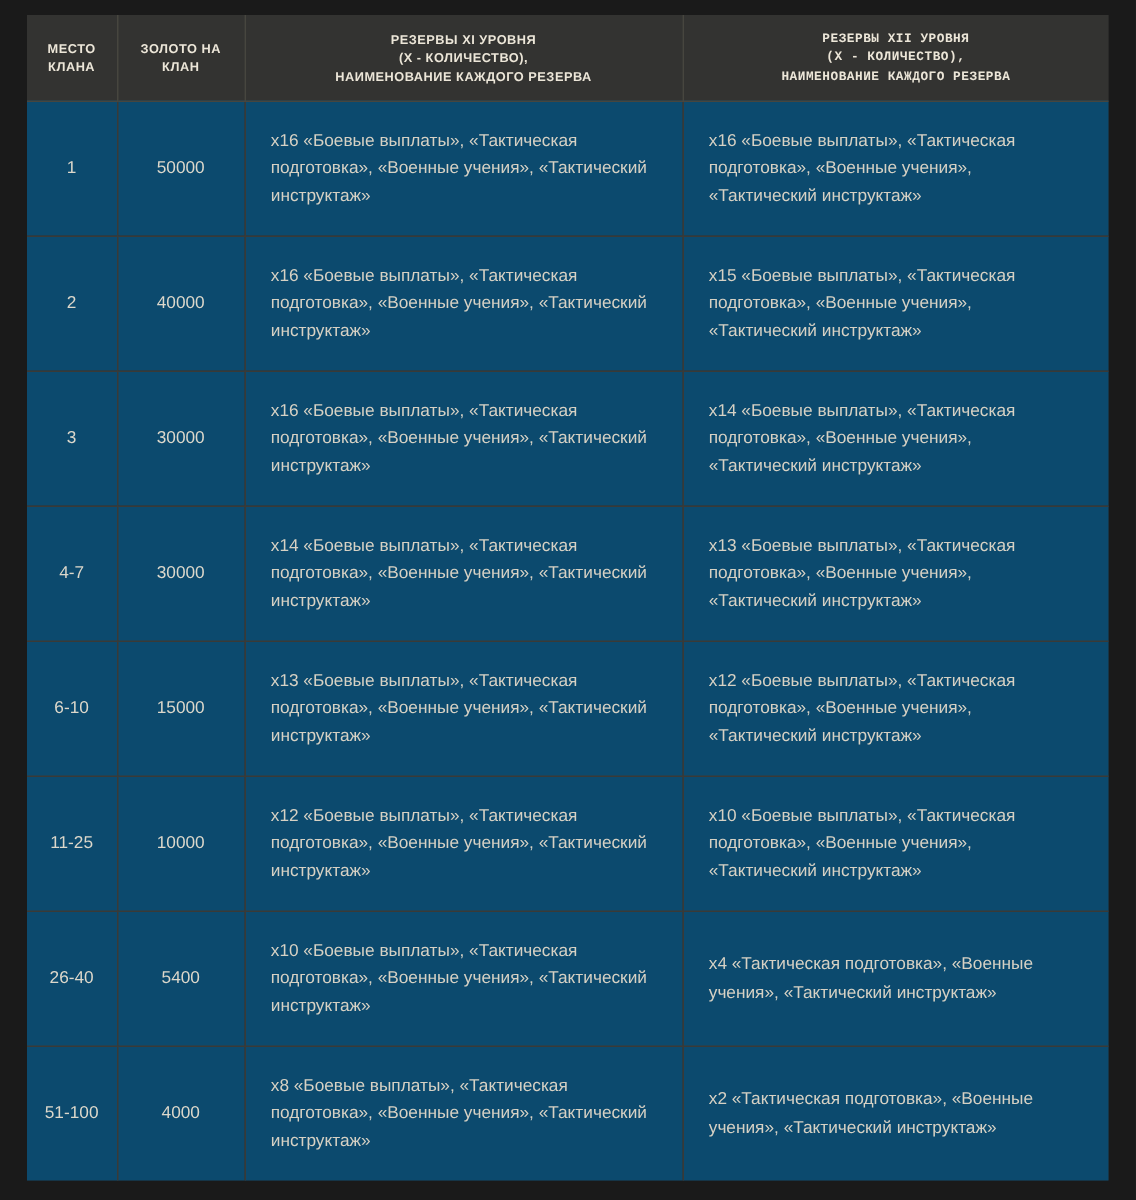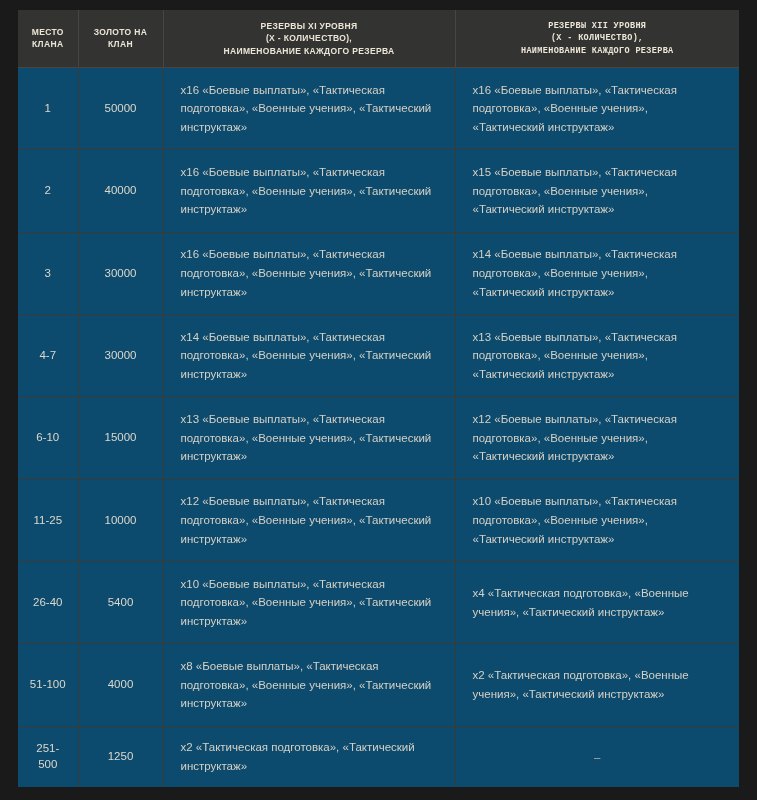--- a/index.html
+++ b/index.html
@@ -166,24 +166,15 @@
           <td class="gold">5400</td>
           <td class="reserve">x10 «Боевые выплаты», «Тактическая подготовка», «Военные учения», «Тактический инструктаж»</td>
           <td class="reserve">x4 «Тактическая подготовка», «Военные учения», «Тактический инструктаж»</td>
         </tr>
         <tr>
           <td class="rank"><span>51-100</span></td>
           <td class="gold">4000</td>
           <td class="reserve">x8 «Боевые выплаты», «Тактическая подготовка», «Военные учения», «Тактический инструктаж»</td>
           <td class="reserve">x2 «Тактическая подготовка», «Военные учения», «Тактический инструктаж»</td>
         </tr>
-        <tr>
-          <td class="rank">
-            <span class="two-line">251-</span>
-            <span class="two-line">500</span>
-          </td>
-          <td class="gold">1250</td>
-          <td class="reserve">x2 «Тактическая подготовка», «Тактический инструктаж»</td>
-          <td class="reserve dash">–</td>
-        </tr>
       </tbody>
   </table>
 </div>
 
 </body></html>

